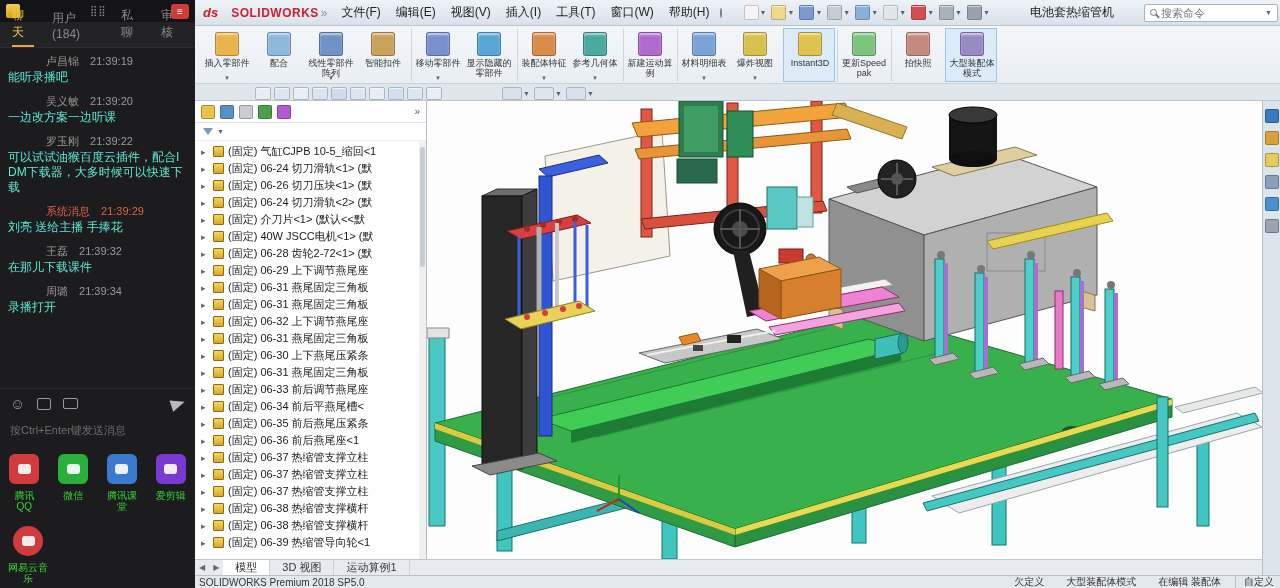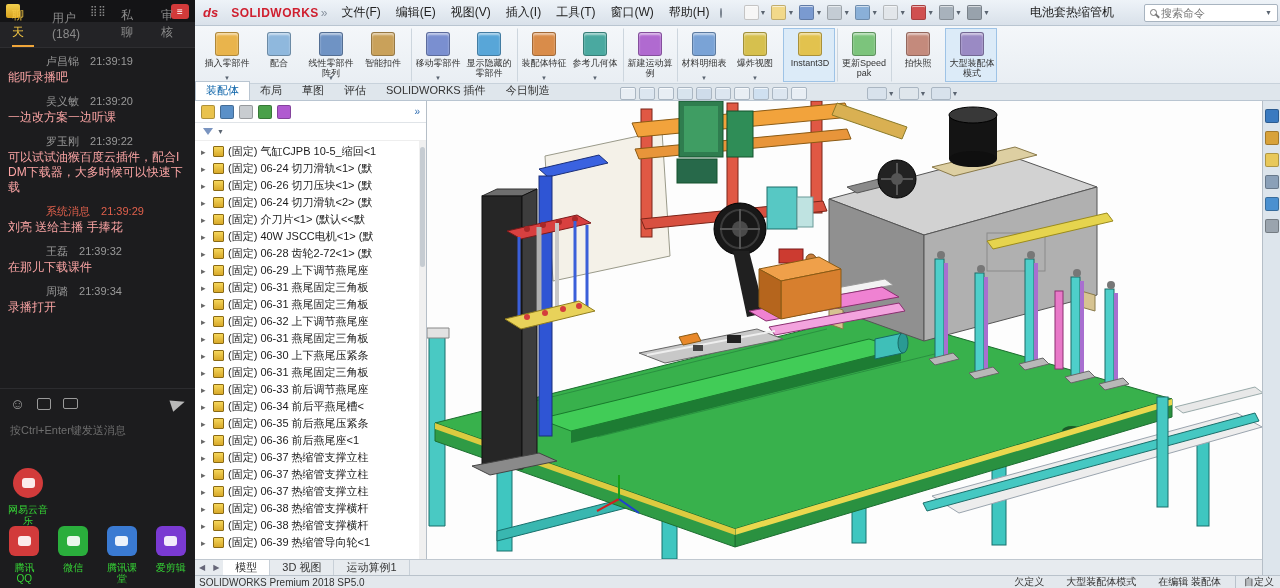--- a/index.html
+++ b/index.html
@@ -21,21 +21,21 @@
   .chat-tabs { height:26px; display:flex; align-items:flex-end; gap:18px; padding:0 12px;
     background:#232326; border-bottom:1px solid #2e2e31; }
   .chattab { font-size:12px; color:#8a8a8a; padding-bottom:4px; border-bottom:2px solid transparent; }
   .chattab.active { color:#f4c744; border-bottom-color:#f0a63a; }
   .chat-msgs { height:340px; overflow:hidden; padding:6px 8px 0 8px; }
   .msg { margin-bottom:9px; }
   .mhead { font-size:11px; height:14px; }
   .muser,.mtime { color:#9a9a9a;margin-left:38px; }
   .mtime { margin-left:8px; }
   .mhead.sys .muser,.mhead.sys .mtime { color:#e0604c; }
-  .mtext { font-size:12px; color:#fca5a5; line-height:15px; margin-top:2px; word-break:break-all; }
+  .mtext { font-size:12px; color:#5eead4; line-height:15px; margin-top:2px; word-break:break-all; }
   .chat-inputbar { height:30px; display:flex; align-items:center; padding:0 10px; gap:12px;
     border-top:1px solid #2c2c2f; }
   .smiley { color:#9a9a9a; font-size:15px; }
   .img-ic { width:14px; height:12px; border:1.5px solid #9a9a9a; border-radius:2px; }
   .cam-ic { width:15px; height:11px; border:1.5px solid #9a9a9a; border-radius:2px; }
   .send-plane { margin-left:auto; width:0; height:0; border-left:14px solid #b8b8b8;
     border-top:6px solid transparent; border-bottom:6px solid transparent;
     transform:rotate(-18deg); }
   .chat-hint { font-size:11px; color:#6e6e6e; padding:5px 10px; }
   
@@ -235,47 +235,47 @@
     </div>
   <div class="chat-inputbar">
     <span class="smiley">☺</span>
     <span class="img-ic"></span>
     <span class="cam-ic"></span>
     <span class="send-plane"></span>
   </div>
   <div class="chat-hint">按Ctrl+Enter键发送消息</div>
 
   <div class="desktop">
+    <div class="drow">
+
+        <div class="dicon">
+          <div class="dimg" style="background: rgb(210, 59, 59);"></div>
+          <div class="dlabel">腾讯QQ</div>
+        </div>
+
+        <div class="dicon">
+          <div class="dimg" style="background: rgb(42, 174, 60);"></div>
+          <div class="dlabel">微信</div>
+        </div>
+
+        <div class="dicon">
+          <div class="dimg" style="background: rgb(58, 122, 210);"></div>
+          <div class="dlabel">腾讯课堂</div>
+        </div>
+
+        <div class="dicon">
+          <div class="dimg" style="background: rgb(122, 58, 210);"></div>
+          <div class="dlabel">爱剪辑</div>
+        </div>
+      </div>
     <div class="drow drow2">
 
         <div class="dicon round">
           <div class="dimg" style="background: rgb(210, 59, 59);"></div>
           <div class="dlabel">网易云音乐</div>
-        </div>
-      </div>
-    <div class="drow">
-
-        <div class="dicon">
-          <div class="dimg" style="background: rgb(210, 59, 59);"></div>
-          <div class="dlabel">腾讯QQ</div>
-        </div>
-
-        <div class="dicon">
-          <div class="dimg" style="background: rgb(42, 174, 60);"></div>
-          <div class="dlabel">微信</div>
-        </div>
-
-        <div class="dicon">
-          <div class="dimg" style="background: rgb(58, 122, 210);"></div>
-          <div class="dlabel">腾讯课堂</div>
-        </div>
-
-        <div class="dicon">
-          <div class="dimg" style="background: rgb(122, 58, 210);"></div>
-          <div class="dlabel">爱剪辑</div>
         </div>
       </div>
   </div>
 </div>
 
 <div class="sw">
 
   <div class="titlebar">
     <div class="sw-logo">
       <span class="ds">ds</span>
@@ -445,34 +445,20 @@
       </div>
 
       <div class="rb pressed sep">
         <div class="rb-icon" title="大型装配体模式" style="background: rgb(154, 138, 196);"></div>
         <div class="rb-label">大型装配体模式</div>
 
       </div>
     </div>
 
   <div class="cmdtabs">
-    <div style="display:flex;align-items:flex-end">
-
-        <div class="ctab active">装配体</div>
-
-        <div class="ctab">布局</div>
-
-        <div class="ctab">草图</div>
-
-        <div class="ctab">评估</div>
-
-        <div class="ctab">SOLIDWORKS 插件</div>
-
-        <div class="ctab">今日制造</div>
-      </div>
     <div class="hud">
 
         <span class="hicon" title="zoom-fit-icon" style="background: rgb(232, 238, 244);"></span>
 
         <span class="hicon" title="zoom-area-icon" style="background: rgb(220, 230, 240);"></span>
 
         <span class="hicon" title="previous-view-icon" style="background: rgb(232, 238, 244);"></span>
 
         <span class="hicon" title="section-view-icon" style="background: rgb(216, 228, 238);"></span>
 

